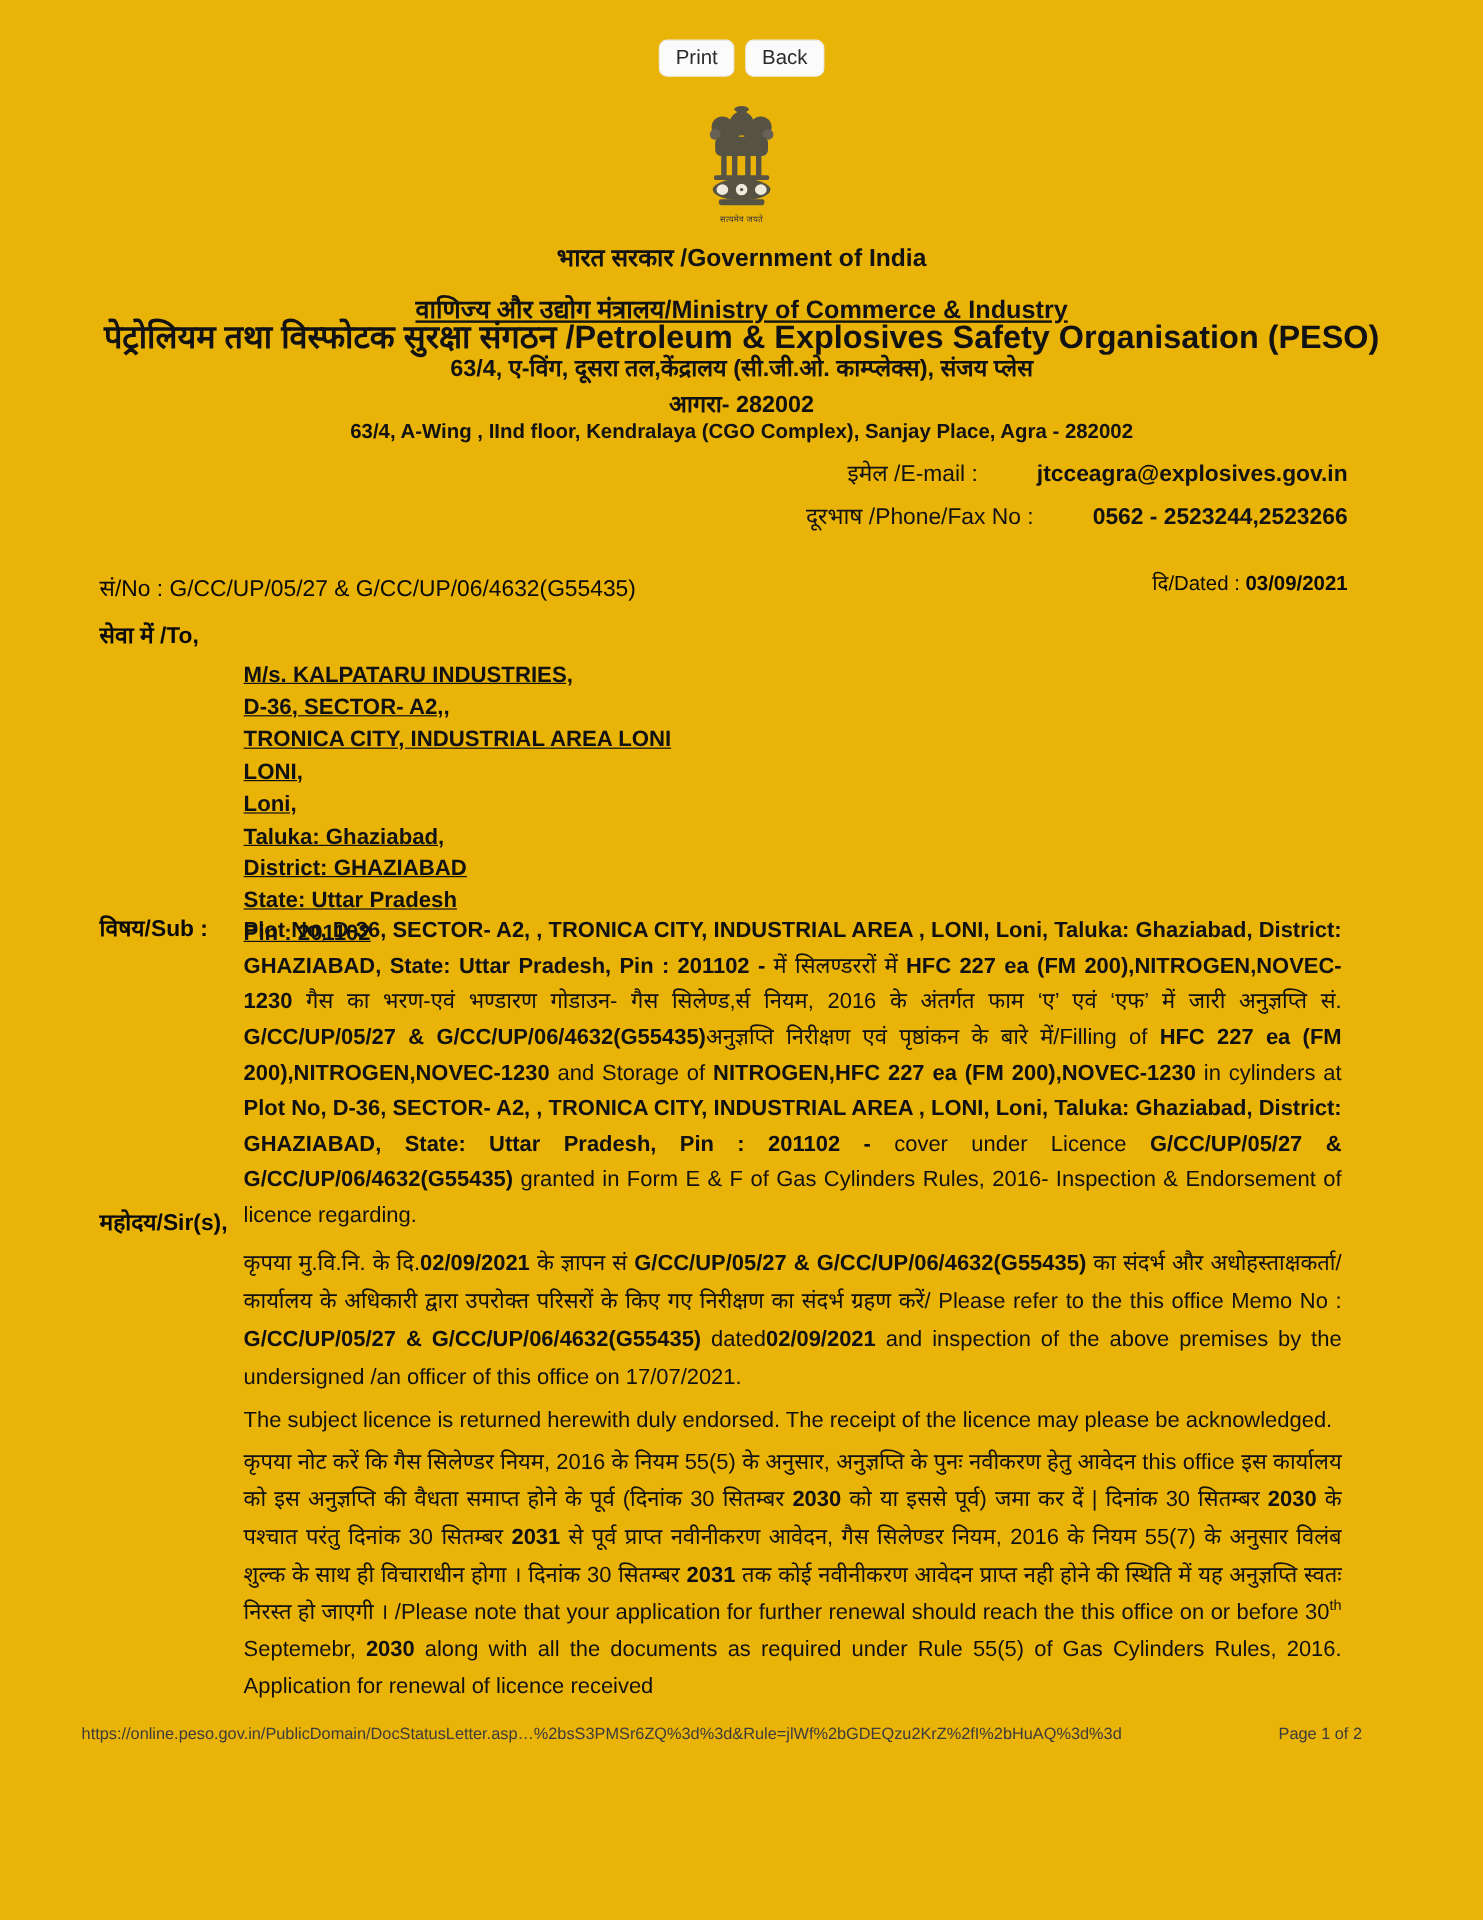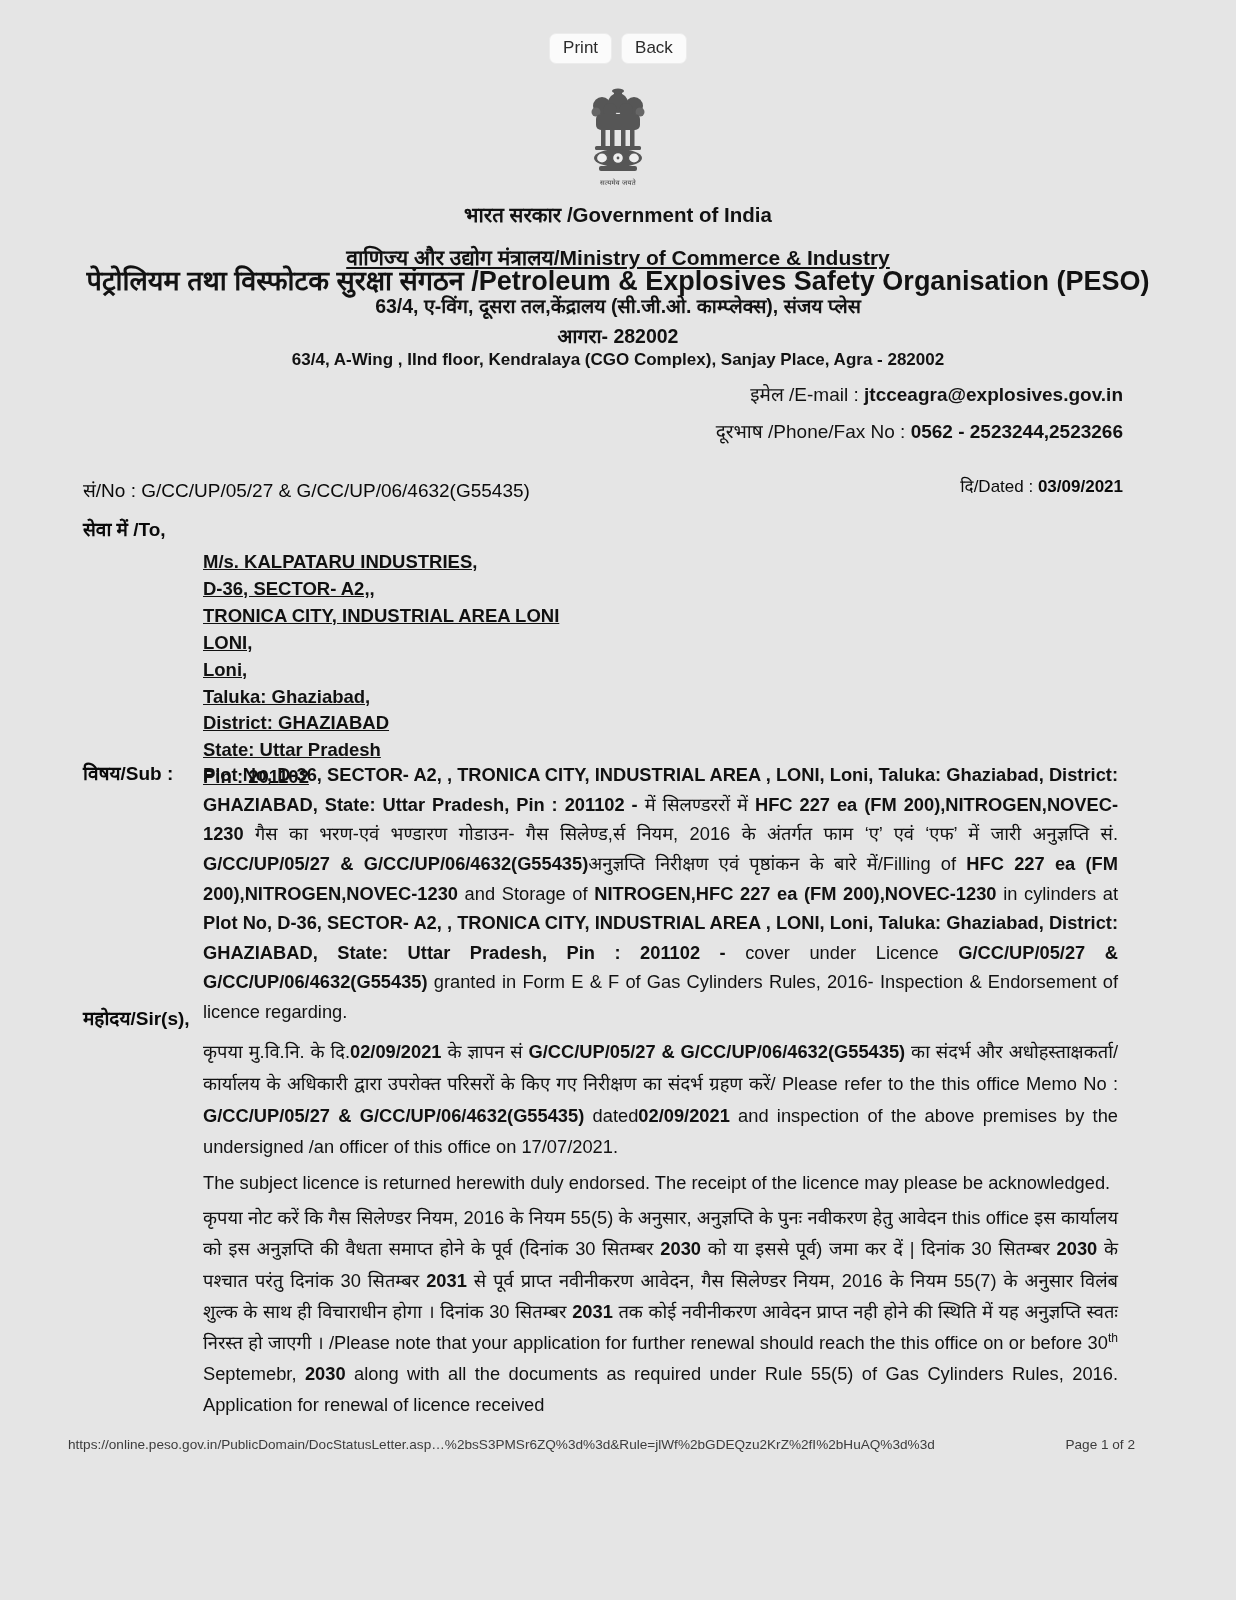--- a/index.html
+++ b/index.html
@@ -13,21 +13,21 @@
     font-family: "Liberation Sans", sans-serif;
     color: #0a0a0a;
     -webkit-font-smoothing: antialiased;
     position: relative;
     overflow: hidden;
   }
   .page {
     position: relative;
     width: 1236px;
     height: 1600px;
-    background: #e5e5e5;
+    background: #eab308;
     box-sizing: border-box;
   }
 
   
   .toolbar {
     position: absolute;
     top: 33px;
     left: 0;
     width: 100%;
     display: flex;
@@ -86,21 +86,21 @@
   .hdr-l6 { top: 350px; font-size: 17px; }
 
   
   .contact {
     position: absolute;
     right: 113px;
     text-align: right;
     font-size: 19px;
     color: #121212;
   }
-  .contact b { font-weight: bold; }
+  .contact b { font-weight: bold; margin-left: 44px; }
   .c-email { top: 381px; }
   .c-phone { top: 418px; line-height: 1.52; width: 560px; }
 
   
   .row-no {
     position: absolute;
     top: 477px;
     left: 83px;
     font-size: 19px;
     font-weight: normal;

